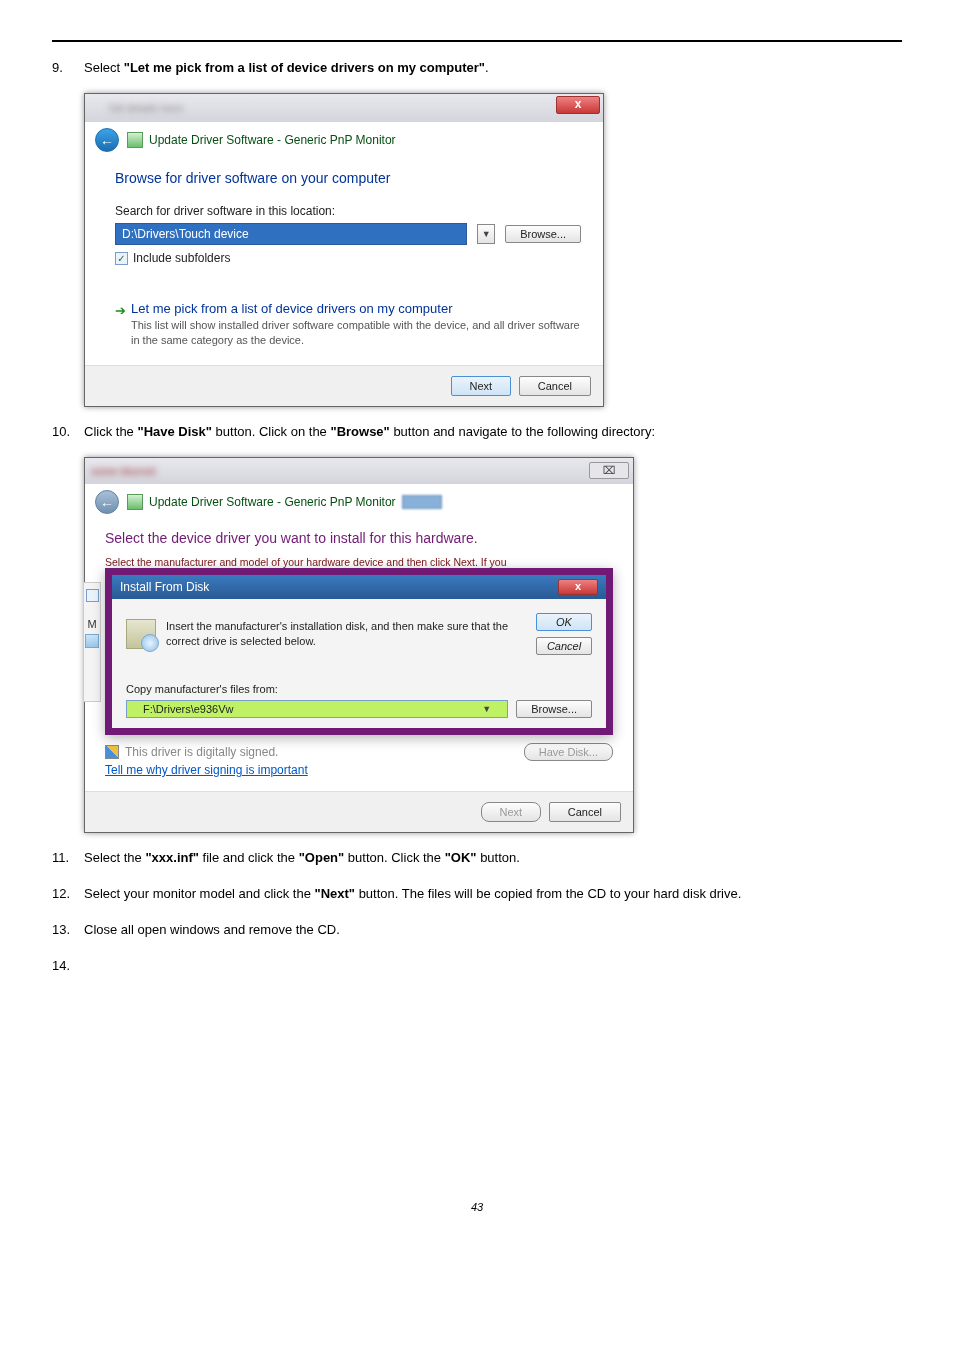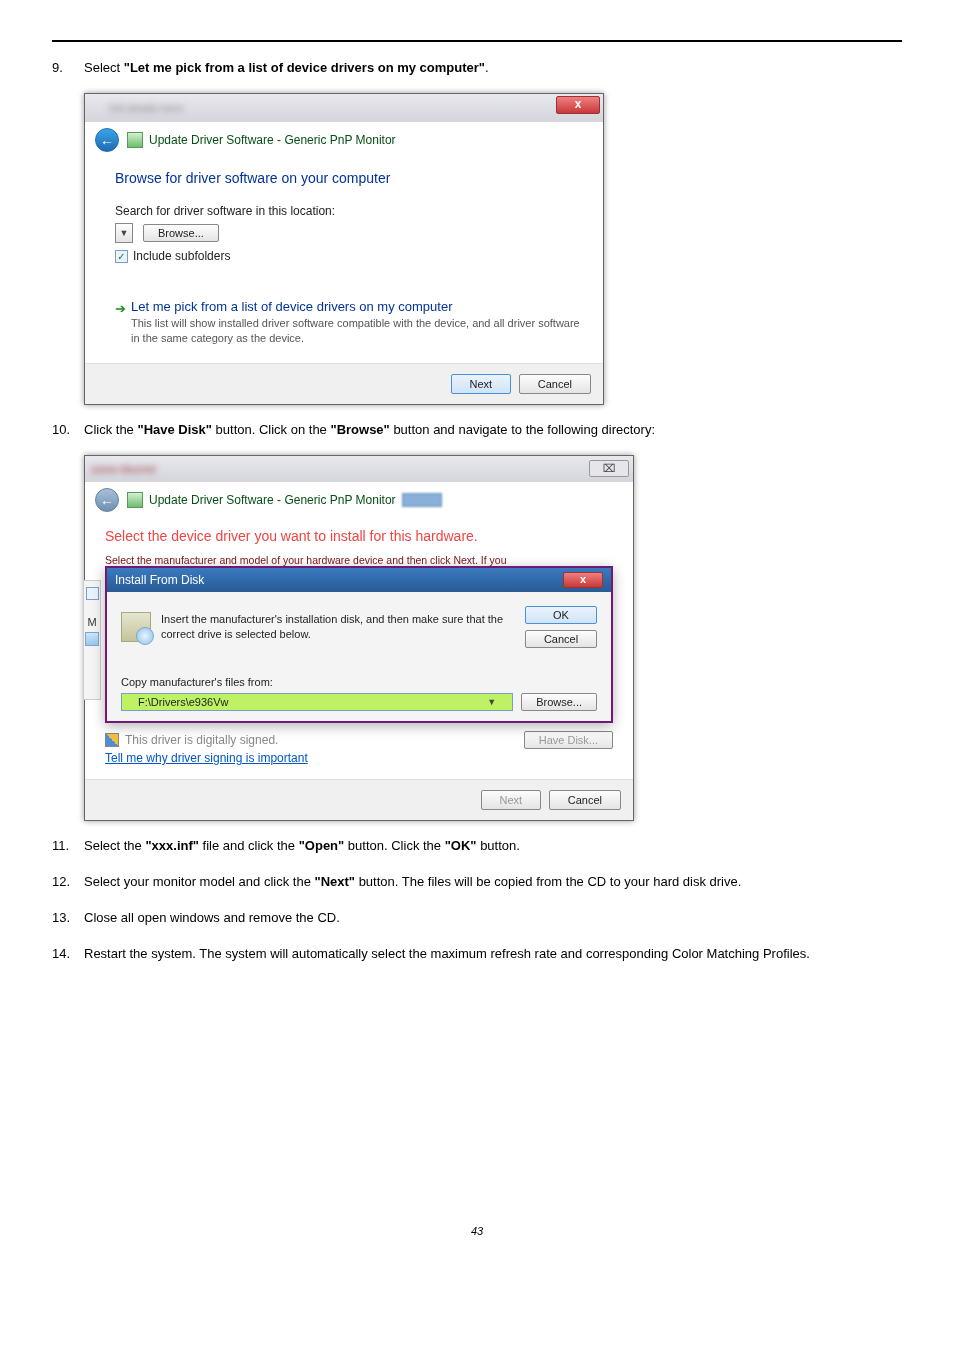--- a/index.html
+++ b/index.html
@@ -173,21 +173,21 @@
     padding: 10px 12px;
     background: #f0f0f0;
     border-top: 1px solid #ddd;
     text-align: right;
   }
   .dlg-foot .win-btn { padding: 3px 18px; margin-left: 4px; }
   .primary-btn {
     background: linear-gradient(#eaf3fb, #cfe4f7);
     border-color: #4a90d9;
   }
-  .disabled-btn { color: #999; }
+  .disabled-btn { color: #999; border-radius: 8px; }
 
   
   .dialog2 {
     width: 550px;
     margin: 6px 0 14px 32px;
     border: 1px solid #666;
     box-shadow: 0 0 6px rgba(0,0,0,0.4);
     background: #fff;
     font-family: "Segoe UI", Tahoma, sans-serif;
     position: relative;
@@ -204,24 +204,24 @@
     position:absolute; right:4px; top:4px;
     width:40px; height:17px;
     background:#e6e6ea; border:1px solid #999;
     text-align:center; font-size:11px; line-height:14px; color:#444;
     border-radius:2px;
   }
   .d2-navrow { display:flex;align-items:center;padding:6px 10px;font-size:12px;color:#064f13; }
   .nav-back2 { width:24px;height:24px;border-radius:50%;background:linear-gradient(#a8c0d8,#7090b0);border:1px solid #6080a0;color:#fff;text-align:center;line-height:22px;font-size:14px;margin-right:8px; }
   .nav-stub { width:40px;height:14px;background:#88b0d8;border:1px solid #6a94bd;margin-left:6px; filter:blur(1px); }
   .d2-body { padding: 6px 20px 14px 20px; }
-  .d2-h { color: #ef4444; font-size: 14px; margin: 4px 0 10px 0; }
+  .d2-h { color: #701a75; font-size: 14px; margin: 4px 0 10px 0; }
   .red-blur-line { color:#7a1515; font-size:10.5px; filter:blur(0.5px); margin-bottom:0; }
   .ifd {
-    border: 2px solid #701a75;
+    border: 7px solid #701a75;
     background: #f4f4f4;
     box-shadow: 0 3px 12px rgba(0,0,0,0.3);
     margin: 0 0 8px 0;
     position: relative;
   }
   .ifd-head {
     background: linear-gradient(#3a7ac0, #295a94);
     color:#fff; font-size:12px; padding:4px 8px;
     display:flex; justify-content:space-between; align-items:center;
   }
@@ -241,21 +241,21 @@
     flex-shrink:0;
   }
   .disk-icon::after{
     content:""; position:absolute; right:-4px; bottom:-4px;
     width:16px;height:16px;border-radius:50%;
     background:radial-gradient(circle,#e8f4ff 0%,#a8d0f0 70%);
     border:1px solid #7aa8d0;
   }
   .ifd-msg { font-size:11px; color:#222; flex:1; line-height:1.4; }
   .ifd-btns { margin-left:auto; display:flex; flex-direction:column; gap:6px; }
-  .ifd-btns .win-btn { width:72px; text-align:center; padding:2px 0; }
+  .ifd-btns .win-btn { width:56px; text-align:center; padding:2px 0;font-style:italic; }
   .ifd-copy { margin-top:28px; }
   .ifd-copy .lbl { font-size:11px; }
   .ifd-path-row { display:flex; gap:8px; align-items:center; margin-top:4px; }
   .ifd-path-input {
     flex:1; background:#bef264; border:1px solid #7a9ecb;
     font-size:11px; padding:2px 16px; color:#222;
     display:flex; justify-content:space-between; align-items:center;
   }
   .below-ifd {
     display:flex; align-items:center; gap:6px;
@@ -305,20 +305,21 @@
     </div>
     <div class="dlg-navrow">
       <div class="nav-back">←</div>
       <div class="nav-icon"></div>
       <span>Update Driver Software - Generic PnP Monitor</span>
     </div>
     <div class="dlg-body">
       <div class="dlg-h">Browse for driver software on your computer</div>
       <div class="lbl">Search for driver software in this location:</div>
       <div class="path-row">
+        <div class="path-input">D:\Drivers\Touch device</div>
         <div class="dd-arrow">▼</div>
         <button class="win-btn">Browse...</button>
       </div>
       <div class="chk-row">
         <div class="chk">✓</div>
         <span>Include subfolders</span>
       </div>
       <div class="option-block">
         <span class="option-arrow">➔</span>
         <div class="option-title">Let me pick from a list of device drivers on my computer</div>
@@ -407,18 +408,17 @@
     <li>
       <span class="num">12.</span>
       <span><span>Select your monitor model and click the </span><span class="bold">"Next"</span><span> button. The files will be copied from the CD to your hard disk drive.</span></span>
     </li>
     <li>
       <span class="num">13.</span>
       <span>Close all open windows and remove the CD.</span>
     </li>
     <li>
       <span class="num">14.</span>
-      <span>Restart the system. The system will automatically select the maximum refresh rate and corresponding Color Matching Profiles.</span>
     </li>
   </ol>
 
   <div class="page-num">43</div>
 </div>
 
 </body></html>

